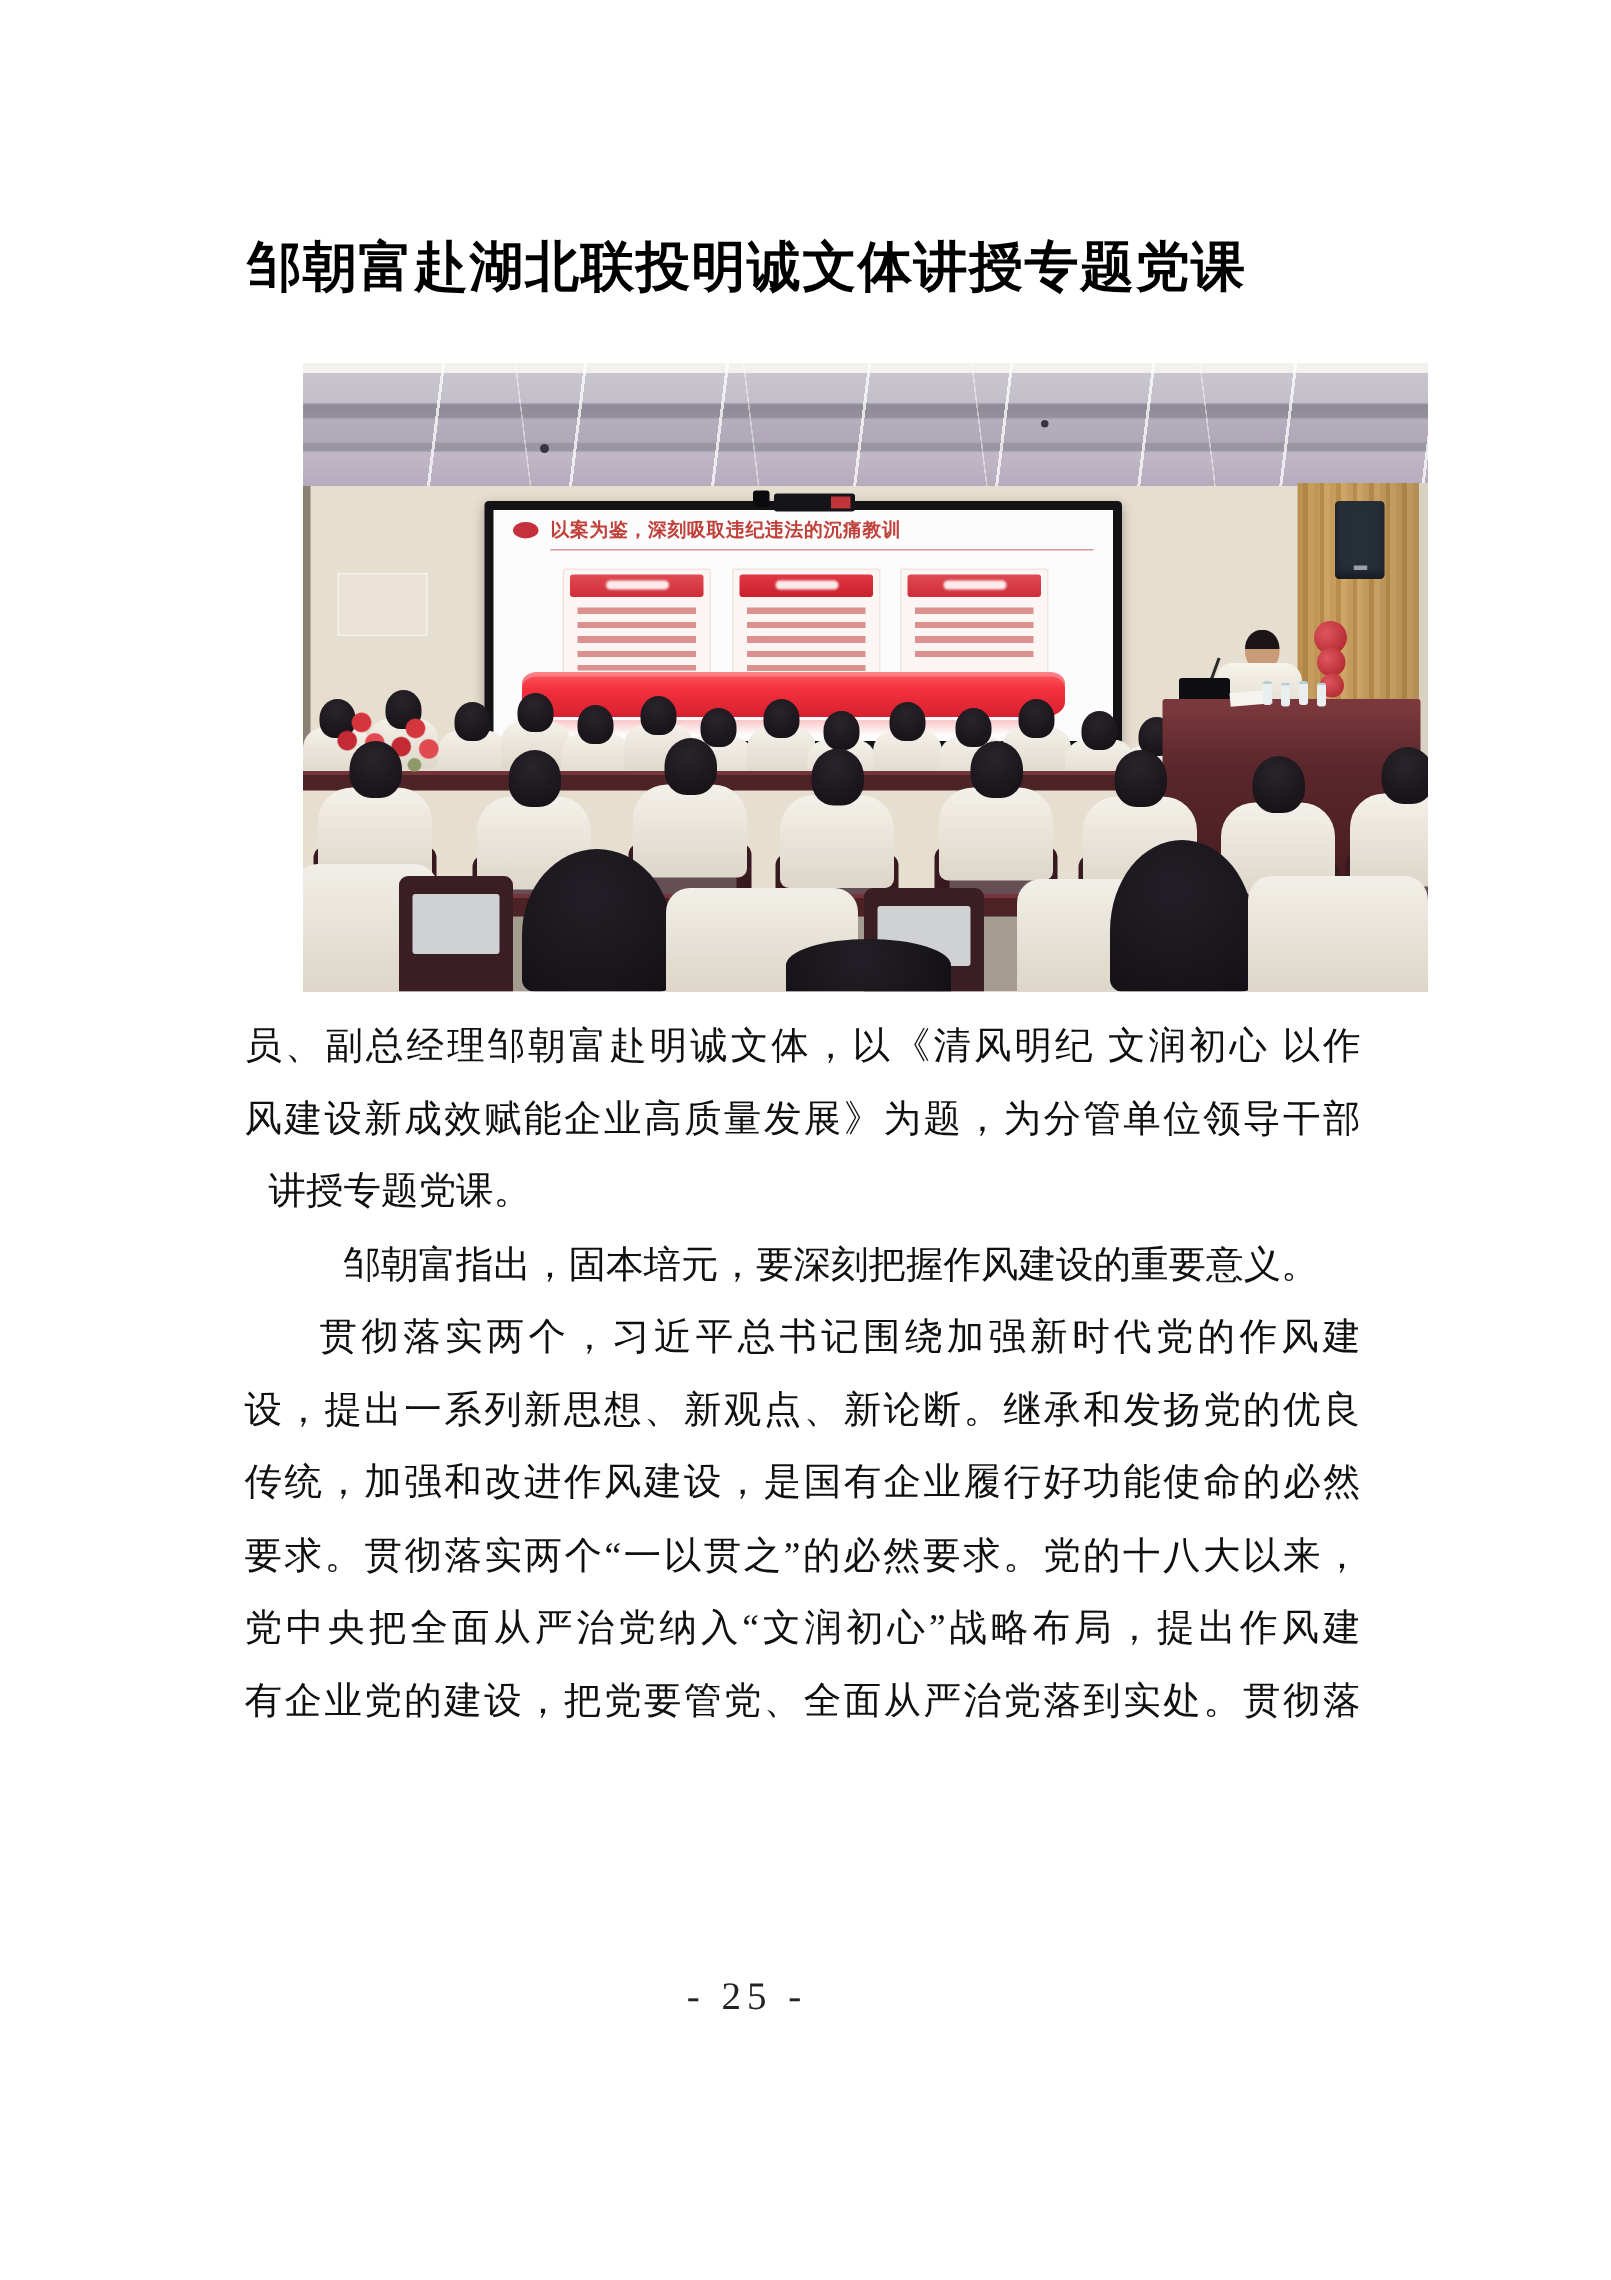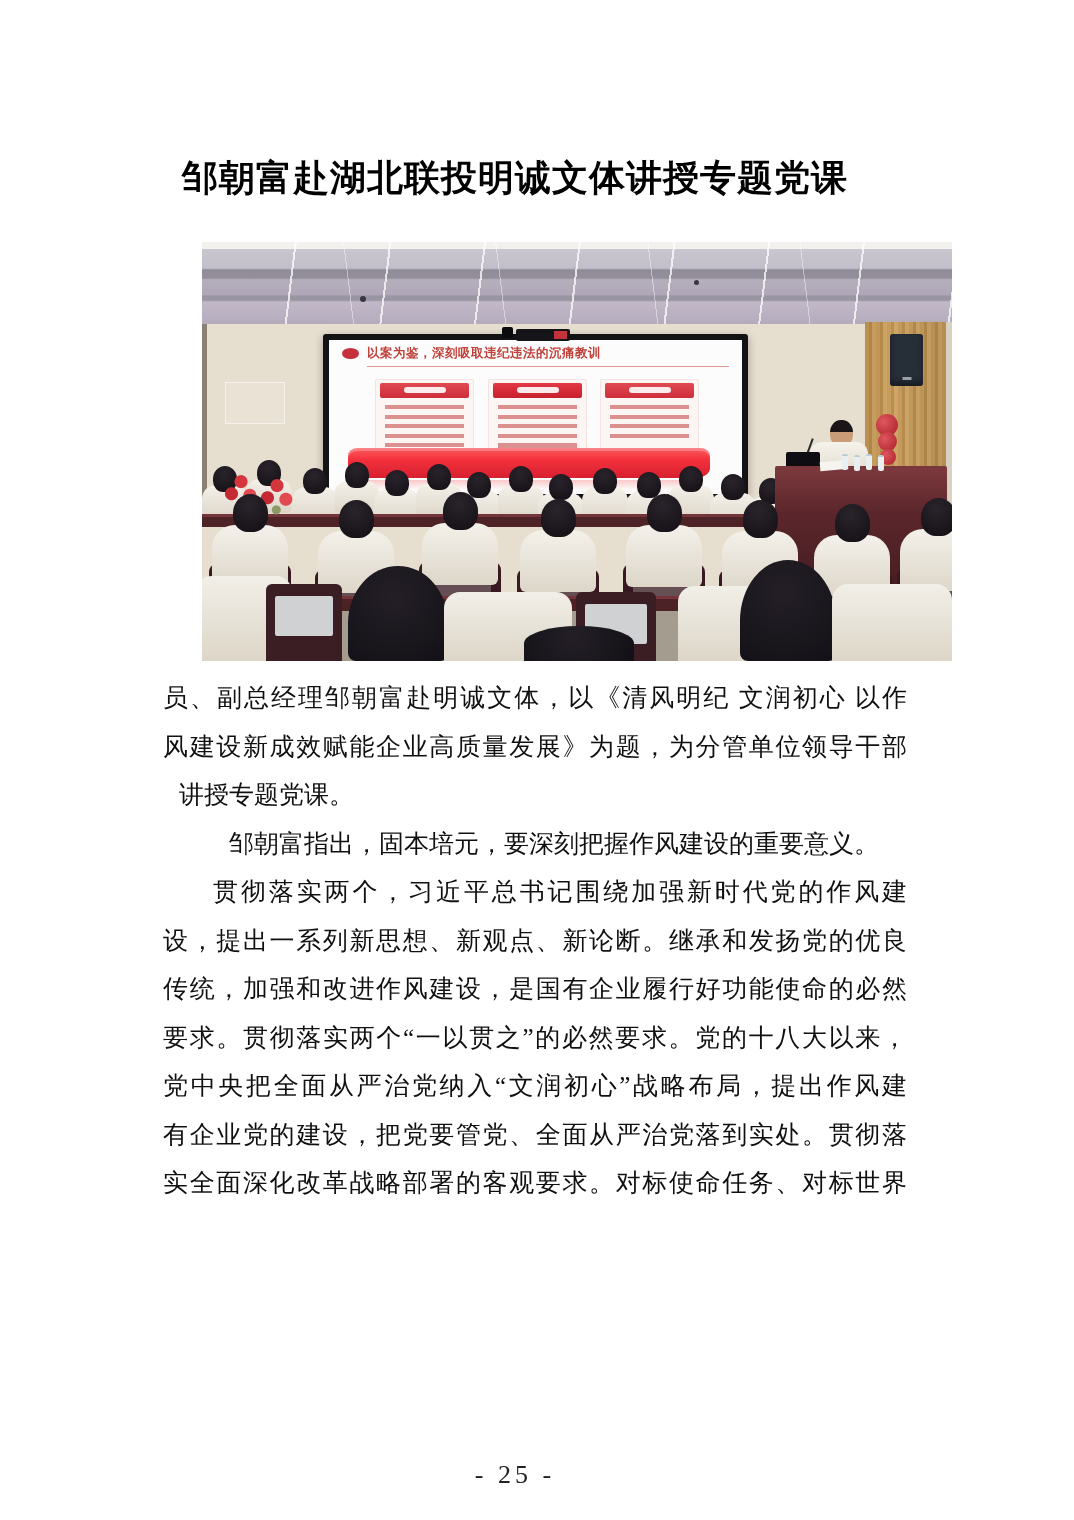--- a/index.html
+++ b/index.html
@@ -1,17 +1,17 @@
 <!DOCTYPE html>
 <html><head>
 <meta charset="utf-8">
 <style>
   html,body{margin:0;padding:0;background:#ffffff;}
   .page{position:relative;width:996px;height:1520px;background:#fff;overflow:hidden;
-        font-family:"Liberation Serif","DejaVu Serif",serif;color:#000;padding-left:34px;}
+        font-family:"Liberation Serif","DejaVu Serif",serif;color:#000;}
   
   .doc-title{position:absolute;left:0;top:130px;width:100%;text-align:center;
              font-size:36px;font-weight:bold;letter-spacing:1px;}
   
   .photo{position:absolute;left:162px;top:226px;width:750px;height:419px;overflow:hidden;
          background:#e6decf;}
   .abs{position:absolute;}
   .ceiling{left:0;top:0;width:750px;height:82px;
     background:linear-gradient(180deg,#f3f1ed 0%,#f3f1ed 8%,#cac6cf 8%,#c3bfca 32%,
                #8f8c97 34%,#948f9b 44%,#b5aebc 46%,#b0a8b8 64%,#9a95a2 66%,#9a95a2 71%,
@@ -85,21 +85,21 @@
   .whiteback{background:linear-gradient(180deg,#f2efe8,#ddd6c8);border-radius:16px 16px 0 0;}
   .darkhead{background:radial-gradient(circle at 45% 32%,#241f26,#121016);}
   .chair3{background:#3a1e23;border-radius:6px 6px 0 0;}
   .chair3 .pad{position:absolute;left:9px;top:12px;right:9px;height:40px;background:#d0d1d3;border-radius:2px;}
   
   .bodytext{position:absolute;left:163px;top:674px;width:744px;color:#101010;}
   .line{font-size:25px;line-height:48.5px;height:48.5px;text-align:justify;text-align-last:justify;}
   .line.first{text-indent:50px;}
   .line.lastline{text-align-last:left;margin-left:16px;}
   
-  .page-num{position:absolute;left:0;top:1460px;width:100%;text-align:center;font-size:26px;
+  .page-num{position:absolute;left:0;top:1316px;width:100%;text-align:center;font-size:26px;
     letter-spacing:4px;color:#222;}
 </style>
 </head>
 <body>
 
 <div class="page">
 
   <h1 class="doc-title">邹朝富赴湖北联投明诚文体讲授专题党课</h1>
 
   <figure class="photo" aria-label="专题党课现场照片：与会人员观看大屏幕课件">
@@ -268,17 +268,16 @@
       <div class="line">员、副总经理邹朝富赴明诚文体，以《清风明纪 文润初心 以作</div>
       <div class="line">风建设新成效赋能企业高质量发展》为题，为分管单位领导干部</div>
       <div class="line lastline">讲授专题党课。</div>
       <div class="line first lastline">邹朝富指出，固本培元，要深刻把握作风建设的重要意义。</div>
       <div class="line first">贯彻落实两个，习近平总书记围绕加强新时代党的作风建</div>
       <div class="line">设，提出一系列新思想、新观点、新论断。继承和发扬党的优良</div>
       <div class="line">传统，加强和改进作风建设，是国有企业履行好功能使命的必然</div>
       <div class="line">要求。贯彻落实两个“一以贯之”的必然要求。党的十八大以来，</div>
       <div class="line">党中央把全面从严治党纳入“文润初心”战略布局，提出作风建</div>
       <div class="line">有企业党的建设，把党要管党、全面从严治党落到实处。贯彻落</div>
-      <div class="line">实全面深化改革战略部署的客观要求。对标使命任务、对标世界</div>
     </main>
 
   <footer class="page-num">- 25 -</footer>
 </div>
 
 </body></html>

